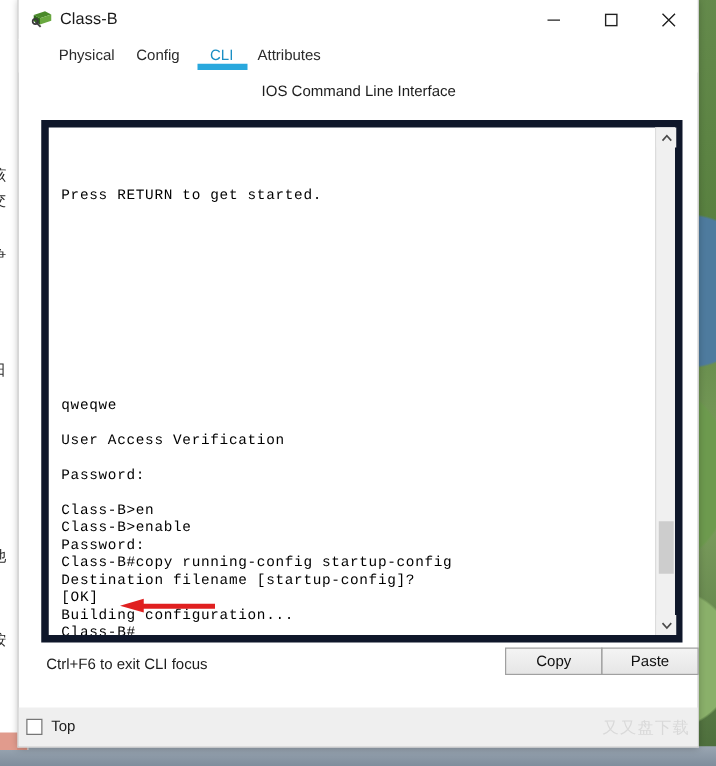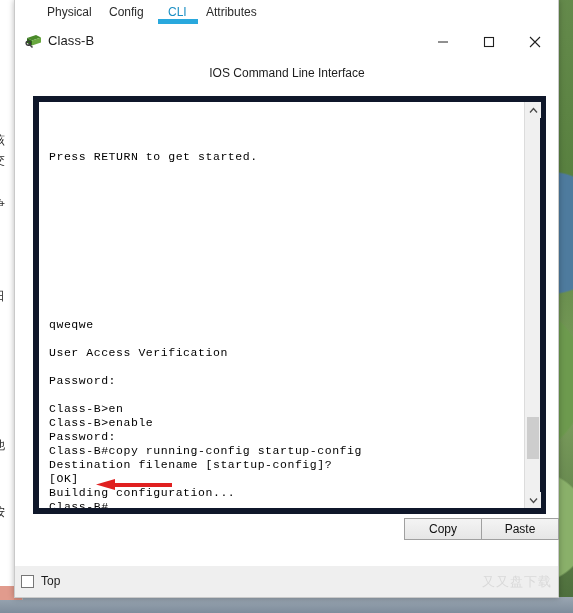--- a/index.html
+++ b/index.html
@@ -306,35 +306,20 @@
       <span class="bg-cjk" style="top:196px">争</span>
       <span class="bg-cjk" style="top:288px">日</span>
       <span class="bg-cjk" style="top:437px">他</span>
       <span class="bg-cjk" style="top:504px">按</span>
     </div>
     <div id="bg-window-tb"></div>
   </div>
 
   <div id="window">
 
-    <div id="tabbar">
-      <div class="tab" id="tab-physical">
-        <span>Physical</span>
-      </div>
-      <div class="tab" id="tab-config">
-        <span>Config</span>
-      </div>
-      <div class="tab active" id="tab-cli">
-        <span>CLI</span>
-      </div>
-      <div class="tab" id="tab-attributes">
-        <span>Attributes</span>
-      </div>
-    </div>
-
     <div id="titlebar">
       <span id="app-icon">
         <svg width="17" height="17" viewBox="0 0 17 17">
           <path d="M2 5 L11 2 L16 4.5 L7 7.5 Z" fill="#4a8a2a"></path>
           <path d="M2 5 L2 10 L7 12.5 L7 7.5 Z" fill="#2f6a18"></path>
           <path d="M7 7.5 L7 12.5 L16 9.5 L16 4.5 Z" fill="#69a83f"></path>
           <path d="M3.5 10.5 L7.5 14.5" stroke="#444" stroke-width="1.6" fill="none"></path>
           <circle cx="3.2" cy="10.2" r="2.1" fill="none" stroke="#3a3a3a" stroke-width="1.4"></circle>
         </svg>
       </span>
@@ -347,20 +332,35 @@
       </div>
       <div class="winbtn" id="btn-max">
         <svg width="12" height="12" viewBox="0 0 12 12">
           <rect x="1.5" y="1.5" width="9" height="9" fill="none" stroke="#202020" stroke-width="1.1"></rect>
         </svg>
       </div>
       <div class="winbtn" id="btn-close">
         <svg width="12" height="12" viewBox="0 0 12 12">
           <path d="M1 1 L11 11 M11 1 L1 11" stroke="#202020" stroke-width="1.1"></path>
         </svg>
+      </div>
+    </div>
+
+    <div id="tabbar">
+      <div class="tab" id="tab-physical">
+        <span>Physical</span>
+      </div>
+      <div class="tab" id="tab-config">
+        <span>Config</span>
+      </div>
+      <div class="tab active" id="tab-cli">
+        <span>CLI</span>
+      </div>
+      <div class="tab" id="tab-attributes">
+        <span>Attributes</span>
       </div>
     </div>
 
     <div id="panel">
       <div id="panel-title">IOS Command Line Interface</div>
     </div>
 
     <div id="terminal-wrap">
       <div id="terminal">
         <div id="terminal-lines">
@@ -408,20 +408,21 @@
         </div>
         <div id="sb-thumb" style="top: 315.2px;"></div>
         <div class="sb-arrow" id="sb-down">
           <svg width="9" height="7" viewBox="0 0 9 7">
             <path d="M1 1.5 L4.5 5.5 L8 1.5" fill="none" stroke="#4a4a4a" stroke-width="1.3"></path>
           </svg>
         </div>
       </div>
     </div>
 
+    <div id="footer-hint">Ctrl+F6 to exit CLI focus</div>
     <div class="btn" id="btn-copy">
       <span>Copy</span>
     </div>
     <div class="btn" id="btn-paste">
       <span>Paste</span>
     </div>
 
     <div id="bottom-bar">
       <div id="top-check"></div>
       <div id="top-label">Top</div>

